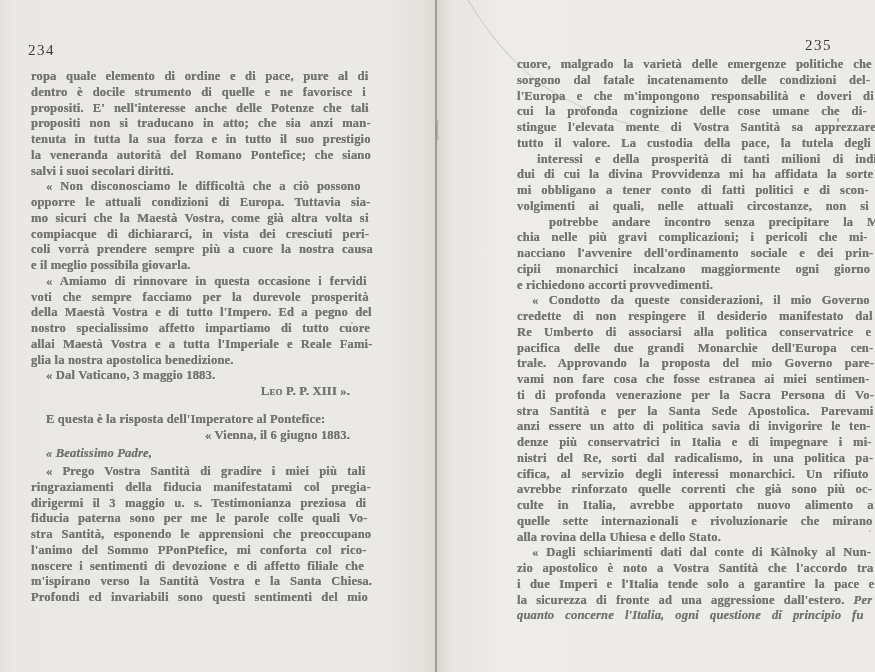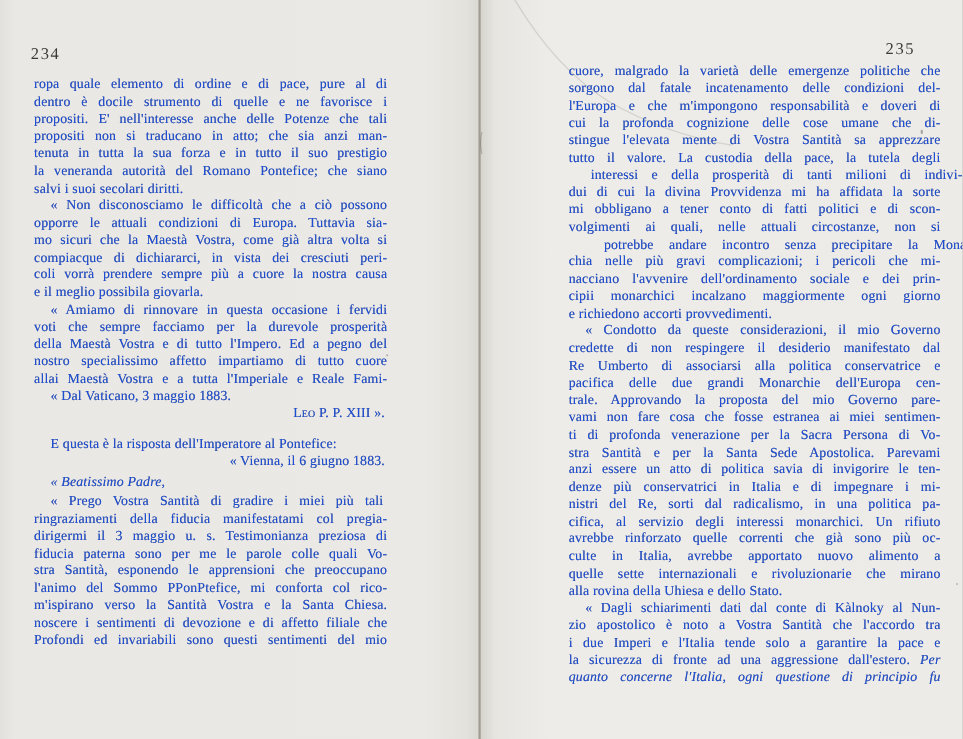--- a/index.html
+++ b/index.html
@@ -24,21 +24,21 @@
   }
   .gutter-line {
     position:absolute; left:435px; top:0; width:1.5px; height:672px;
     background:#8b877d; opacity:.75;
   }
   .pagenum {
     position:absolute; font-size:15px; color:#3c3a34; letter-spacing:1.5px;
   }
   #pagenum-left { left:28px; top:42px; }
   #pagenum-right { left:805px; top:37px; }
-  .textblock { position:absolute; color:#1d4ed8; }
+  .textblock { position:absolute; color:#737373;font-weight:bold; }
   #text-left  { left:31px;  top:69px; width:321px; }
   #text-right { left:517px; top:57px; width:338px; }
   .line {
     font-size:12.6px; line-height:15.75px; letter-spacing:0.15px;
     white-space:nowrap; text-align:left;
     text-shadow:0 0 0.35px rgba(45,43,38,0.55);
   }
   .indent { text-indent:15px; }
   .sig { text-align:right; font-variant:small-caps; padding-right:2px; }
   .date-right { text-align:right; padding-right:2px; }
@@ -79,33 +79,34 @@
       <div class="line j"><span style="word-spacing: 7.02679px;">opporre le attuali condizioni di Europa. Tuttavia sia-</span></div>
       <div class="line j"><span style="word-spacing: 4.07656px;">mo sicuri che la Maestà Vostra, come già altra volta si</span></div>
       <div class="line j"><span style="word-spacing: 6.8125px;">compiacque di dichiararci, in vista dei cresciuti peri-</span></div>
       <div class="line j"><span style="word-spacing: 4.57812px;">coli vorrà prendere sempre più a cuore la nostra causa</span></div>
       <div class="line last">e il meglio possibila giovarla.</div>
       <div class="line j indent"><span style="word-spacing: 4.59375px;">« Amiamo di rinnovare in questa occasione i fervidi</span></div>
       <div class="line j"><span style="word-spacing: 7.44866px;">voti che sempre facciamo per la durevole prosperità</span></div>
       <div class="line j"><span style="word-spacing: 3.91875px;">della Maestà Vostra e di tutto l'Impero. Ed a pegno del</span></div>
       <div class="line j"><span style="word-spacing: 7.1849px;">nostro specialissimo affetto impartiamo di tutto cuore</span></div>
       <div class="line j"><span style="word-spacing: 4.74653px;">allai Maestà Vostra e a tutta l'Imperiale e Reale Fami-</span></div>
+      <div class="line last">glia la nostra apostolica benedizione.</div>
       <div class="line last indent">« Dal Vaticano, 3 maggio 1883.</div>
       <div class="line sig">Leo P. P. XIII ».</div>
       <div class="line last indent gap">E questa è la risposta dell'Imperatore al Pontefice:</div>
       <div class="line date-right">« Vienna, il 6 giugno 1883.</div>
       <div class="line last indent it sp3">« Beatissimo Padre,</div>
       <div class="line j indent sp2"><span style="word-spacing: 6.76736px;">« Prego Vostra Santità di gradire i miei più tali</span></div>
       <div class="line j"><span style="word-spacing: 8.38125px;">ringraziamenti della fiducia manifestatami col pregia-</span></div>
       <div class="line j"><span style="word-spacing: 5.95508px;">dirigermi il 3 maggio u. s. Testimonianza preziosa di</span></div>
       <div class="line j"><span style="word-spacing: 5.49826px;">fiducia paterna sono per me le parole colle quali Vo-</span></div>
       <div class="line j"><span style="word-spacing: 5.69531px;">stra Santità, esponendo le apprensioni che preoccupano</span></div>
       <div class="line j"><span style="word-spacing: 5.7433px;">l'animo del Sommo PPonPtefice, mi conforta col rico-</span></div>
+      <div class="line j"><span style="word-spacing: 3.68056px;">noscere i sentimenti di devozione e di affetto filiale che</span></div>
       <div class="line j"><span style="word-spacing: 6.50781px;">m'ispirano verso la Santità Vostra e la Santa Chiesa.</span></div>
-      <div class="line j"><span style="word-spacing: 3.68056px;">noscere i sentimenti di devozione e di affetto filiale che</span></div>
       <div class="line j"><span style="word-spacing: 5.97321px;">Profondi ed invariabili sono questi sentimenti del mio</span></div>
     </div>
   <div class="textblock" id="text-right">
       <div class="line j"><span style="word-spacing: 6.45982px;">cuore, malgrado la varietà delle emergenze politiche che</span></div>
       <div class="line j"><span style="word-spacing: 9.44271px;">sorgono dal fatale incatenamento delle condizioni del-</span></div>
       <div class="line j"><span style="word-spacing: 7.97991px;">l'Europa e che m'impongono responsabilità e doveri di</span></div>
       <div class="line j"><span style="word-spacing: 8.50977px;">cui la profonda cognizione delle cose umane che di-</span></div>
       <div class="line j"><span style="word-spacing: 8.23214px;">stingue l'elevata mente di Vostra Santità sa apprezzare</span></div>
       <div class="line j"><span style="word-spacing: 7.59722px;">tutto il valore. La custodia della pace, la tutela degli</span></div>
       <div class="line j"><span style="word-spacing: 8.75977px; margin-left: 20px;">interessi e della prosperità di tanti milioni di indivi-</span></div>

